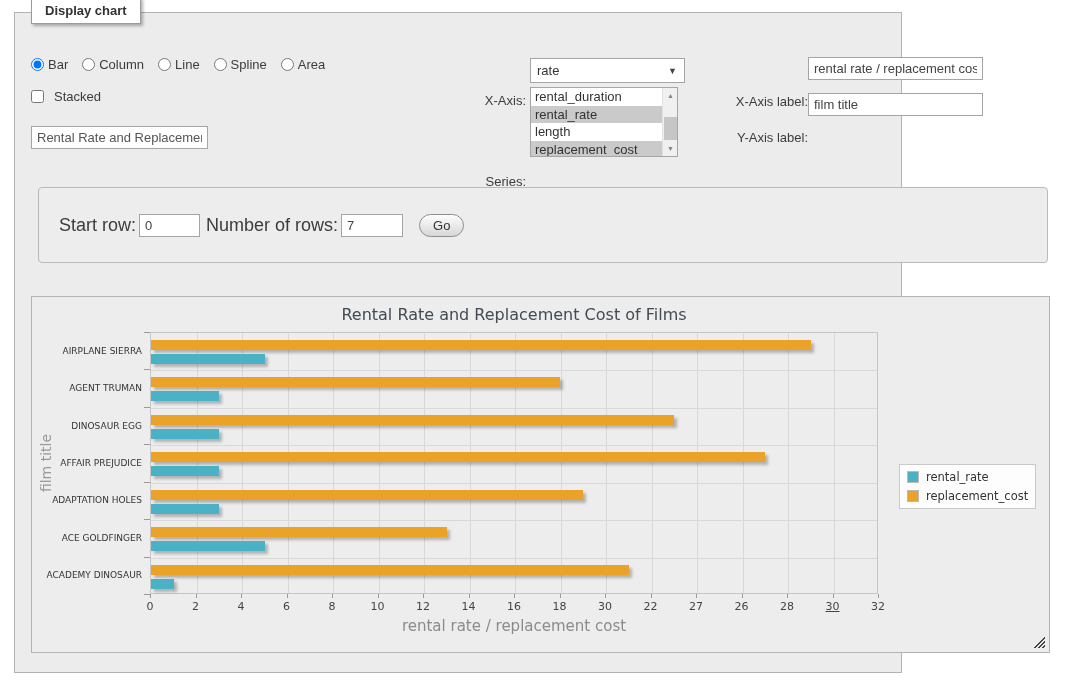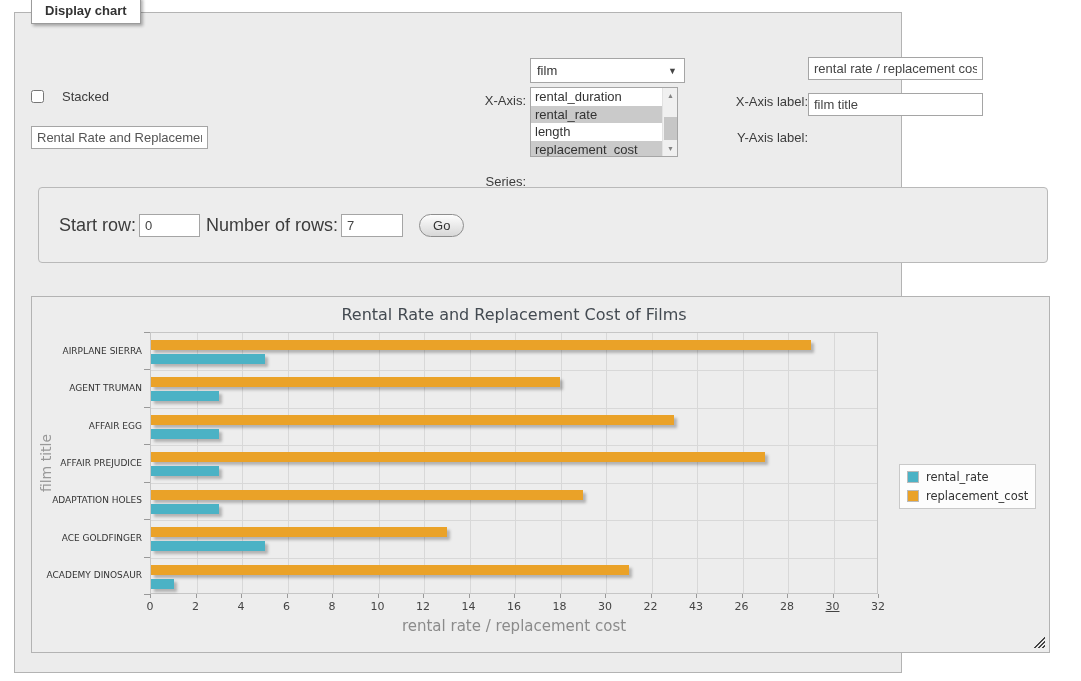--- a/index.html
+++ b/index.html
@@ -11,21 +11,21 @@
               background:#ececec; border:1px solid #b3b3b3; }
   .legend-box { position:absolute; left:16px; top:-16px; background:#fff; border:1px solid #9b9b9b;
                 padding:5px 13px; font-size:13px; font-weight:bold; color:#333;
                 box-shadow:2px 2px 3px rgba(0,0,0,0.3); z-index:5; }
 
   
   .ctl-label { font-size:13px; color:#3c3c3c;margin-top:30px; }
   .radio-row { position:absolute; left:16px; top:44px; display:flex; align-items:center; gap:6px; }
   .radio-row label { display:flex; align-items:center; gap:4px; margin-right:8px; font-size:13px; color:#3c3c3c; }
   input[type=radio], input[type=checkbox] { width:13px; height:13px; margin:0; }
-  .stacked-row { position:absolute; left:16px; top:76px; display:flex; align-items:center; gap:18px; font-size:13px; color:#3c3c3c; }
+  .stacked-row { position:absolute; left:16px; top:76px; display:flex; align-items:center; gap:10px; font-size:13px; color:#3c3c3c; }
   .text-input { border:1px solid #a5a5a5; background:#fff; font-size:13px; color:#444;
                 padding:1px 5px; height:23px; font-family:"Liberation Sans", sans-serif; }
   #chart-title-input { position:absolute; left:16px; top:113px; width:177px; color:#555; }
 
   .xaxis-label-txt { position:absolute; left:441px; top:50px; width:70px; text-align:right; }
   .fake-select { position:absolute; left:515px; top:45px; width:155px; height:25px; background:#fff;
                  border:1px solid #a5a5a5; display:flex; align-items:center; justify-content:space-between;
                  padding:0 7px 0 6px; font-size:13px; color:#333; cursor:default; }
   .fake-select .arrow { font-size:9px; color:#444; }
 
@@ -88,31 +88,53 @@
         linear-gradient(135deg, transparent 0 50%, #444 50% 57%, transparent 57% 68%, #444 68% 75%, transparent 75% 86%, #444 86% 93%, transparent 93%);
       cursor:se-resize; }
 </style>
 </head>
 <body>
 
 <div id="stage">
   <div class="fieldset">
     <div class="legend-box">Display chart</div>
 
+    <div class="radio-row">
+      <label>
+          <input type="radio" name="ctype" checked="" style="">
+          <span>Bar</span>
+        </label>
+      <label>
+          <input type="radio" name="ctype" style="">
+          <span>Column</span>
+        </label>
+      <label>
+          <input type="radio" name="ctype" style="">
+          <span>Line</span>
+        </label>
+      <label>
+          <input type="radio" name="ctype" style="">
+          <span>Spline</span>
+        </label>
+      <label>
+          <input type="radio" name="ctype" style="">
+          <span>Area</span>
+        </label>
+    </div>
 
     <label class="stacked-row">
       <input type="checkbox" style="">
       <span>Stacked</span>
     </label>
 
     <input id="chart-title-input" class="text-input" type="text" value="Rental Rate and Replacemer" style="">
 
     <span class="ctl-label xaxis-label-txt">X-Axis:</span>
     <div class="fake-select">
-      <span>film</span>
+      <span>rate</span>
       <span class="arrow">▼</span>
     </div>
 
     <span class="ctl-label series-label-txt">Series:</span>
     <div class="listbox">
       <div class="opts">
         <div class="opt">rental_duration</div>
         <div class="opt selected">rental_rate</div>
         <div class="opt">length</div>
         <div class="opt selected">replacement_cost</div>
@@ -201,40 +223,40 @@
           <div class="xtick-label" style="left: 436.5px;">14</div>
           <div class="xtick" style="left: 482px;"></div>
           <div class="xtick-label" style="left: 482px;">16</div>
           <div class="xtick" style="left: 527.5px;"></div>
           <div class="xtick-label" style="left: 527.5px;">18</div>
           <div class="xtick" style="left: 573px;"></div>
           <div class="xtick-label" style="left: 573px;">30</div>
           <div class="xtick" style="left: 618.5px;"></div>
           <div class="xtick-label" style="left: 618.5px;">22</div>
           <div class="xtick" style="left: 664px;"></div>
-          <div class="xtick-label" style="left: 664px;">43</div>
+          <div class="xtick-label" style="left: 664px;">27</div>
           <div class="xtick" style="left: 709.5px;"></div>
           <div class="xtick-label" style="left: 709.5px;">26</div>
           <div class="xtick" style="left: 755px;"></div>
           <div class="xtick-label" style="left: 755px;">28</div>
           <div class="xtick" style="left: 800.5px;"></div>
           <div class="xtick-label" style="left: 800.5px; text-decoration: underline;">30</div>
           <div class="xtick" style="left: 846px;"></div>
           <div class="xtick-label" style="left: 846px;">32</div>
           <div class="ytick" style="top: 35px;"></div>
           <div class="ytick" style="top: 72.4286px;"></div>
           <div class="ytick" style="top: 109.857px;"></div>
           <div class="ytick" style="top: 147.286px;"></div>
           <div class="ytick" style="top: 184.714px;"></div>
           <div class="ytick" style="top: 222.143px;"></div>
           <div class="ytick" style="top: 259.571px;"></div>
           <div class="ytick" style="top: 297px;"></div>
           <div class="cat-label" style="top: 48.7143px;">AIRPLANE SIERRA</div>
           <div class="cat-label" style="top: 86.1429px;">AGENT TRUMAN</div>
-          <div class="cat-label" style="top: 123.571px;">AFFAIR EGG</div>
+          <div class="cat-label" style="top: 123.571px;">DINOSAUR EGG</div>
           <div class="cat-label" style="top: 161px;">AFFAIR PREJUDICE</div>
           <div class="cat-label" style="top: 198.429px;">ADAPTATION HOLES</div>
           <div class="cat-label" style="top: 235.857px;">ACE GOLDFINGER</div>
           <div class="cat-label" style="top: 273.286px;">ACADEMY DINOSAUR</div>
         </div>
       <div class="x-axis-title">rental rate / replacement cost</div>
       <div class="chart-legend" id="chart-legend">
           <div class="leg-row">
             <span class="leg-swatch" style="background: rgb(75, 178, 197);"></span>
             <span class="leg-label">rental_rate</span>

